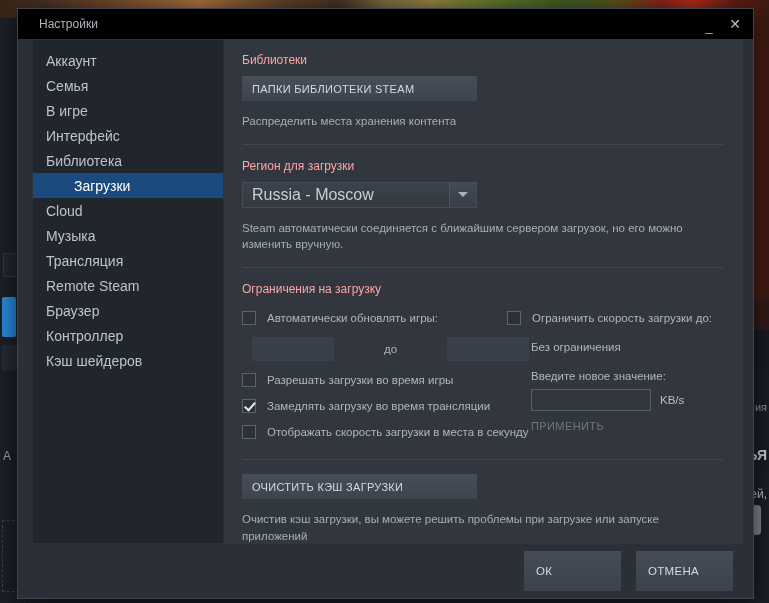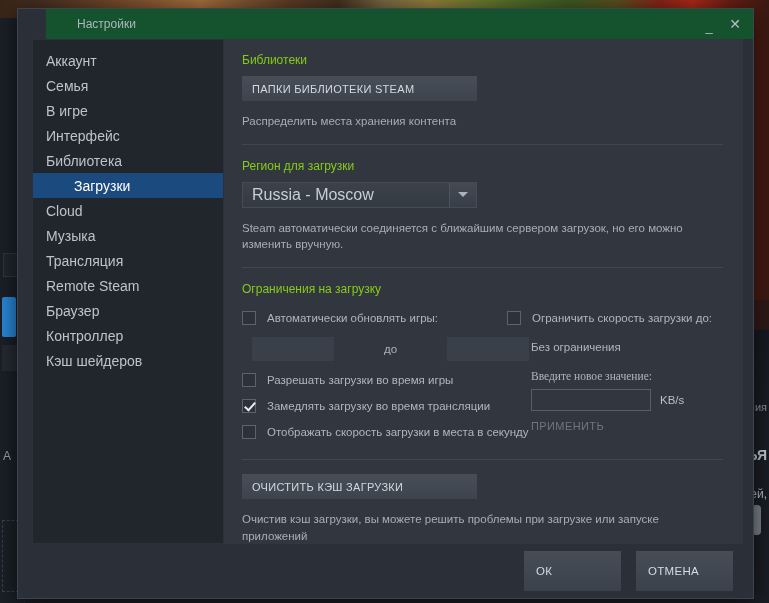--- a/index.html
+++ b/index.html
@@ -118,23 +118,22 @@
     box-shadow: 0 4px 22px rgba(0,0,0,0.65);
     display: flex;
     flex-direction: column;
   }
 
   .titlebar {
     height: 30px;
     flex: 0 0 30px;
     display: flex;
     align-items: center;
-    padding: 0 6px 0 31px;
-    background: #14532d;
-    margin-left: 28px;
+    padding: 0 6px 0 21px;
+    background: #000000;
   }
   .title-text {
     font-size: 12px;
     color: #aeb6be;
     flex: 1;
   }
   .win-btns {
     display: flex;
     align-items: center;
     gap: 2px;
@@ -189,21 +188,21 @@
   .content {
     flex: 1;
     background: #32373f;
     padding: 14px 20px 10px 18px;
     overflow: hidden;
     min-width: 0;
   }
 
   .section-label {
     font-size: 12px;
-    color: #84cc16;
+    color: #fca5a5;
     margin-bottom: 9px;
   }
 
   .btn-wide {
     display: block;
     width: 235px;
     height: 25px;
     background: linear-gradient(to bottom, #474e58, #3e444d);
     border: none;
     color: #d3d9df;
@@ -326,21 +325,20 @@
 
   .nolimit {
     font-size: 11.5px;
     color: #aeb6be;
     margin: 10px 0 0 24px;
   }
   .newvalue-label {
     font-size: 11.5px;
     color: #aeb6be;
     margin: 17px 0 0 24px;
-    font-family: Liberation Serif, serif;
   }
   .value-row {
     display: flex;
     align-items: center;
     margin: 7px 0 0 24px;
   }
   .value-input {
     width: 120px;
     height: 22px;
     background: #32373f;

